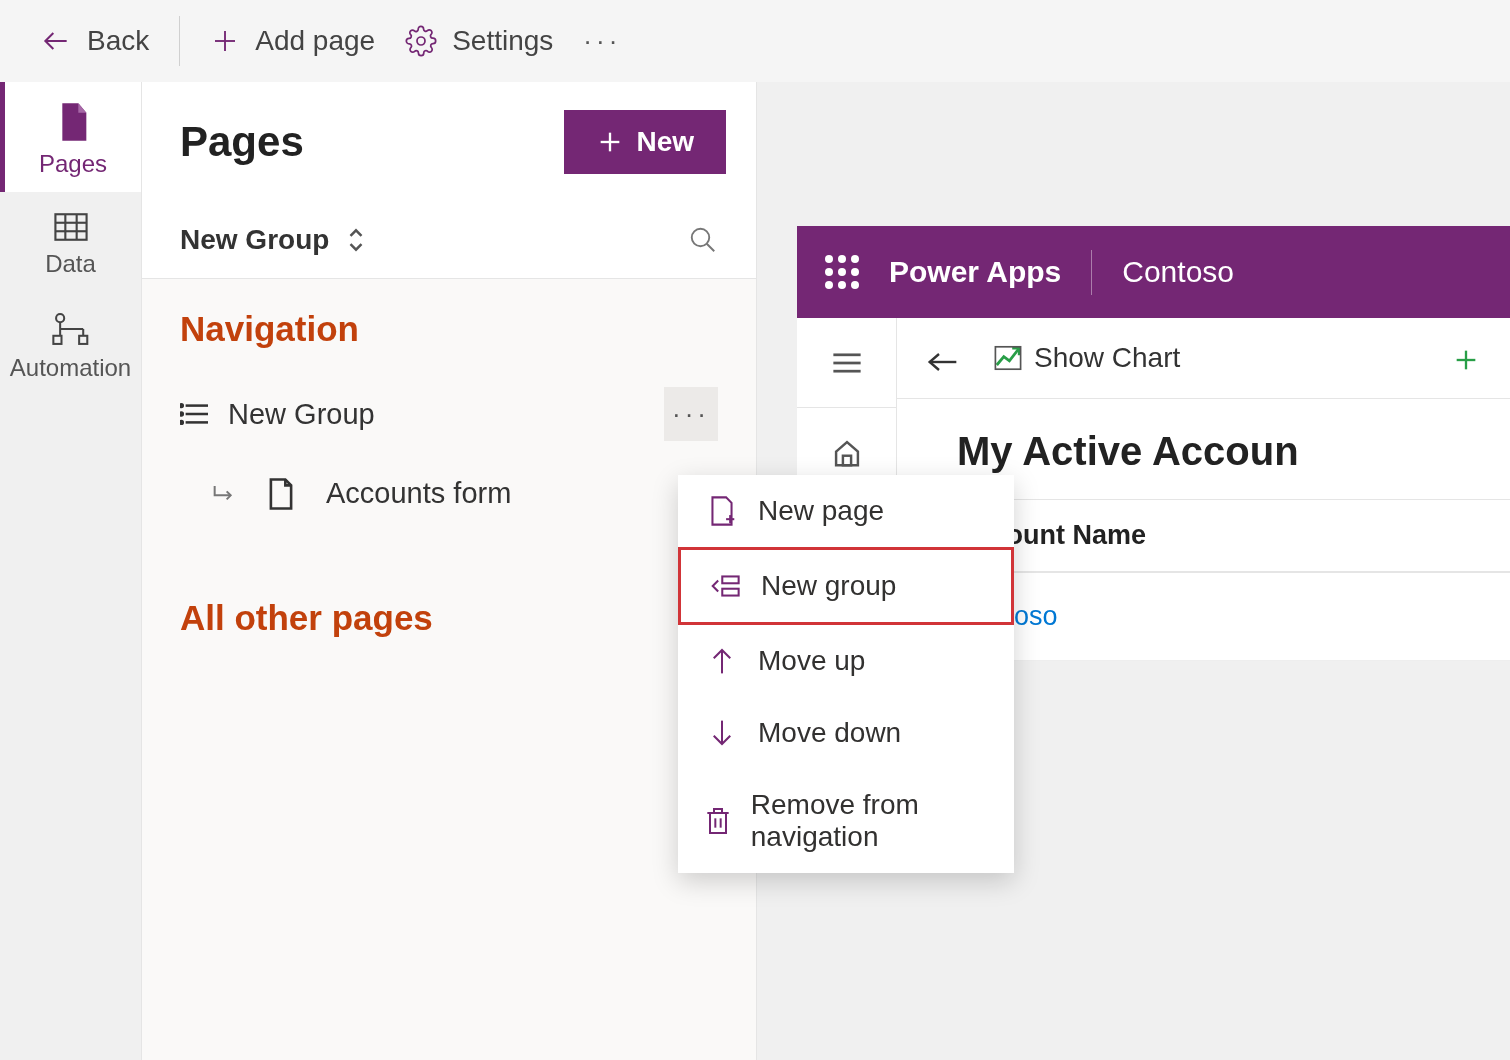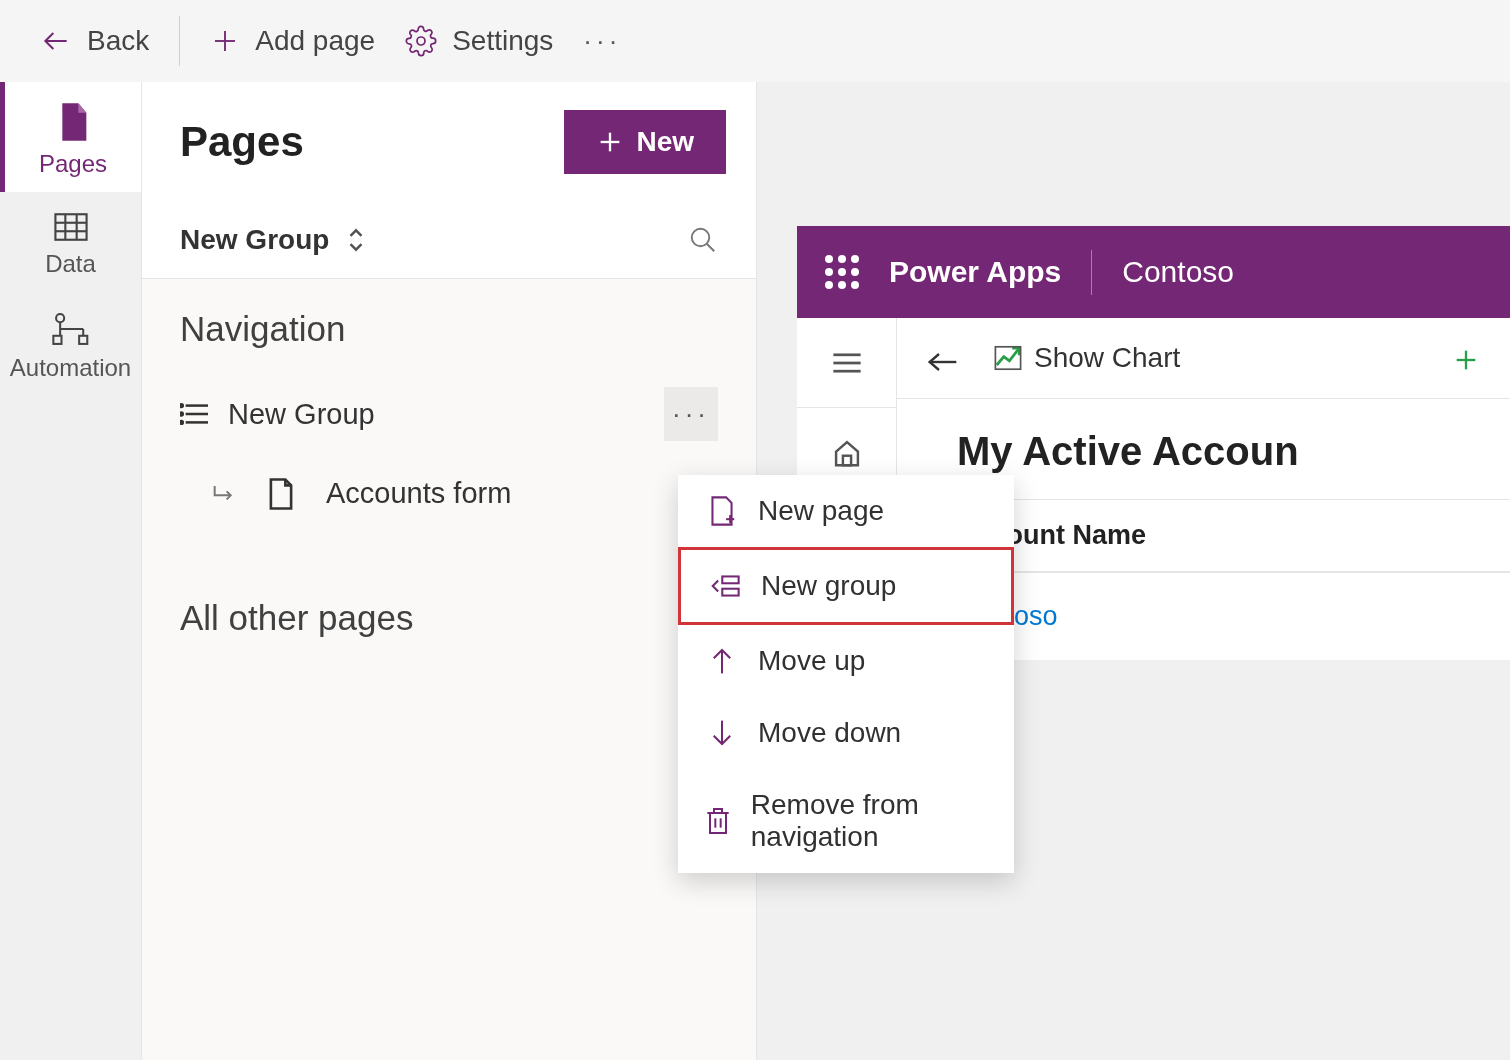--- a/index.html
+++ b/index.html
@@ -79,21 +79,21 @@
     .area-row {
       display: flex;
       align-items: center;
       justify-content: space-between;
       padding: 22px 38px;
       background: #fff;
       border-bottom: 1px solid #e5e5e5;
     }
     .area-label { display: flex; align-items: center; gap: 16px; font-size: 28px; font-weight: 600; color: #333; }
 
-    .section-title { font-size: 35px; font-weight: 400; color: #404040; padding: 30px 38px 20px; }
+    .section-title { font-size: 35px; font-weight: 700; color: #c2410c; padding: 30px 38px 20px; }
     .nav-item {
       display: flex;
       align-items: center;
       gap: 20px;
       padding: 18px 38px;
       font-size: 29px;
       color: #333;
       position: relative;
     }
     .nav-item.sub { padding-left: 70px; }

